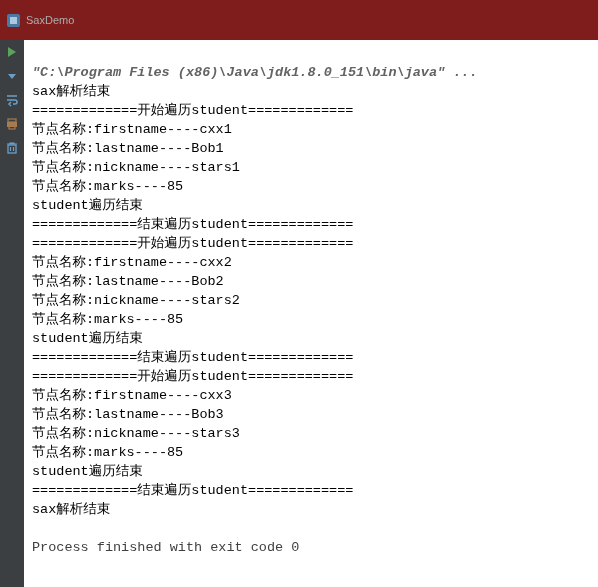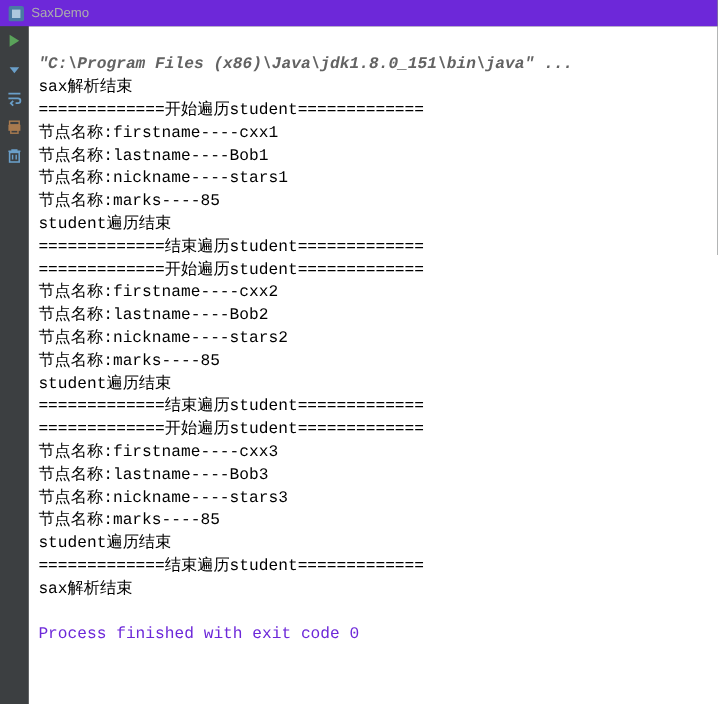--- a/index.html
+++ b/index.html
@@ -8,22 +8,22 @@
       box-sizing: border-box;
     }
     body {
       font-family: "Microsoft YaHei", "Segoe UI", sans-serif;
       background: #3c3f41;
       width: 598px;
       height: 587px;
       overflow: hidden;
     }
     .title-bar {
-      height: 22px;
-      background: #6d28d9;
+      height: 40px;
+      background: #7f1d1d;
       display: flex;
       align-items: center;
       padding-left: 6px;
       color: #adadad;
       font-size: 11px;
     }
     .title-icon {
       width: 14px;
       height: 14px;
       margin-right: 6px;
@@ -62,21 +62,21 @@
       color: #000000;
       overflow: hidden;
       white-space: pre;
     }
     .cmd-line {
       color: #636363;
       font-style: italic;
       font-weight: bold;
     }
     .exit-line {
-      color: #6d28d9;
+      color: #404040;
     }
   </style>
 </head>
 <body>
 
 <div class="title-bar">
   <span class="title-icon">
     <svg width="13" height="13" viewBox="0 0 13 13">
         <rect x="0" y="0" width="13" height="13" fill="#4a7aa3" rx="2"></rect>
         <rect x="3" y="3" width="7" height="7" fill="#adc8de"></rect>

